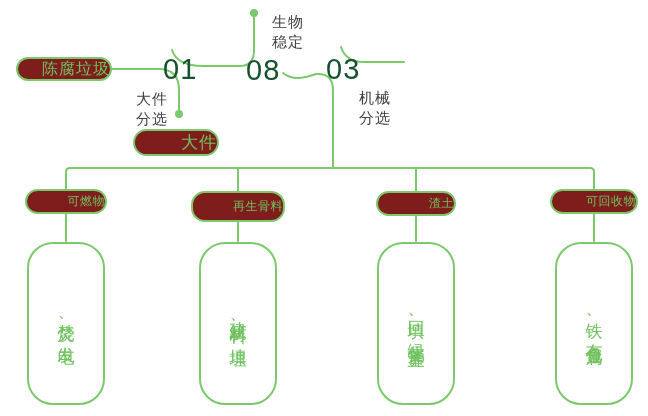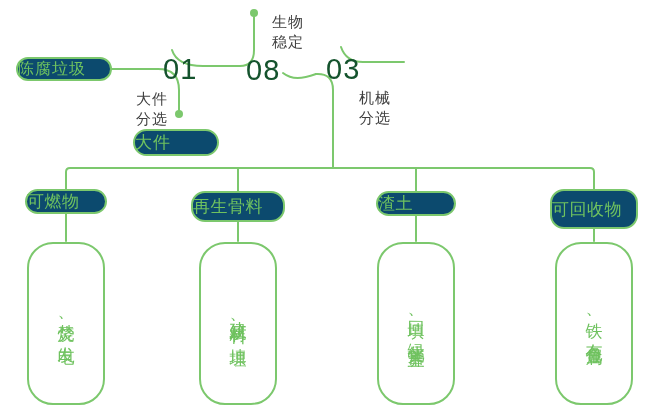--- a/index.html
+++ b/index.html
@@ -6,41 +6,41 @@
   body{
     width:648px;height:416px;position:relative;background:#ffffff;
     font-family:"Liberation Sans","DejaVu Sans",sans-serif;
     overflow:hidden;
   }
   .stage{position:absolute;inset:0;width:648px;height:416px;}
   svg.wires{position:absolute;left:0;top:0;}
   .pill{
     position:absolute;box-sizing:border-box;
     border:2px solid #7cc86d;border-radius:14px;
-    color:#6fc25f;display:flex;align-items:center;justify-content:flex-start;
-    background:#0c4a6e;font-size:16px;letter-spacing:1px;white-space:nowrap;
+    color:#6fc25f;display:flex;align-items:center;justify-content:flex-end;
+    background:#7f1d1d;font-size:16px;letter-spacing:1px;white-space:nowrap;
   }
   .step-number{
     position:absolute;color:#14532d;font-size:29px;line-height:30px;
     letter-spacing:1px;font-weight:400;
   }
   .note{
     position:absolute;color:#404040;font-size:15px;line-height:20px;
     white-space:pre-line;letter-spacing:1px;
   }
   .result-box{
     position:absolute;box-sizing:border-box;width:78px;height:163px;
     border:2px solid #7cc86d;border-radius:26px;background:#ffffff;
     display:flex;align-items:center;justify-content:center;
   }
   .result-box .vtext{
     writing-mode:vertical-rl;text-orientation:upright;
     color:#6fc25f;font-size:17px;letter-spacing:2px;line-height:1;
   }
-  .cat-pill{font-size:17px;letter-spacing:0.5px;}
+  .cat-pill{font-size:12px;letter-spacing:0.5px;}
 </style>
 </head>
 <body>
 
 <div class="stage">
 
   <svg class="wires" width="648" height="416" viewBox="0 0 648 416" fill="none" stroke="#7cc86d" stroke-width="2" stroke-linecap="round">
 
     <path d="M112,69 H158"></path>
 
@@ -89,21 +89,21 @@
 
   <div class="pill cat-pill" style="left:25px;top:189px;width:82px;height:25px;">
     <span>可燃物</span>
   </div>
   <div class="pill cat-pill" style="left:191px;top:191px;width:94px;height:31px;">
     <span>再生骨料</span>
   </div>
   <div class="pill cat-pill" style="left:376px;top:191px;width:80px;height:25px;">
     <span>渣土</span>
   </div>
-  <div class="pill cat-pill" style="left:550px;top:189px;width:88px;height:40px;font-family:Liberation Mono, monospace;">
+  <div class="pill cat-pill" style="left:550px;top:189px;width:88px;height:25px;font-family:Liberation Mono, monospace;">
     <span>可回收物</span>
   </div>
 
   <div class="result-box" style="left:27px;top:242px;">
     <span class="vtext">焚烧、发电</span>
   </div>
   <div class="result-box" style="left:199px;top:242px;">
     <span class="vtext">建筑材料、填埋</span>
   </div>
   <div class="result-box" style="left:377px;top:242px;">

